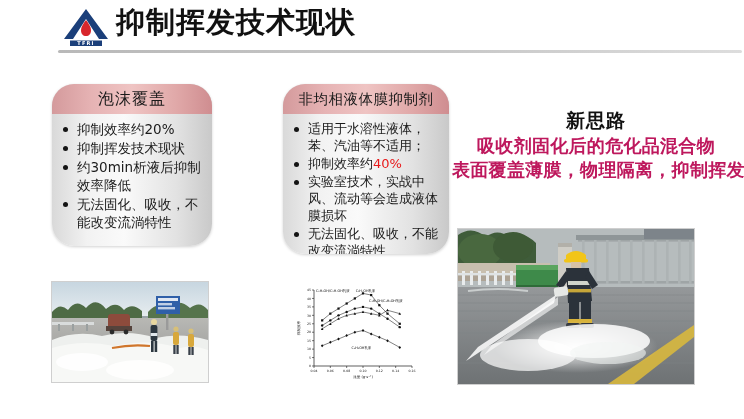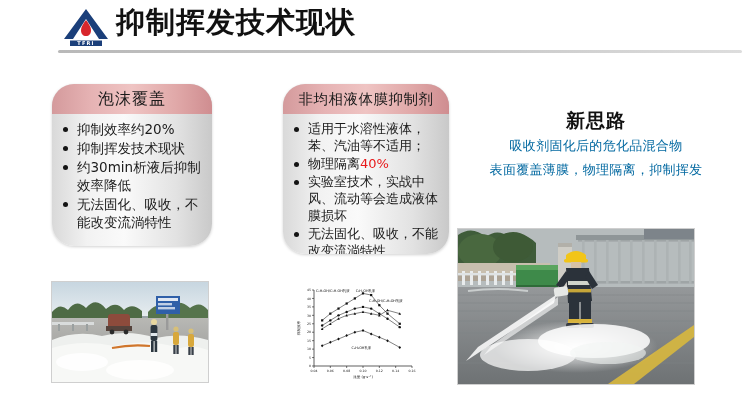--- a/index.html
+++ b/index.html
@@ -67,21 +67,21 @@
   }
   ul.bul.tight li{line-height:17px;font-size:13px;}
   .hot{color:#e8191a;font-weight:normal;}
 
   
   .right-text{position:absolute;left:452px;top:108px;width:288px;text-align:center;}
   .rt-title{
     font-size:19px;font-weight:bold;color:#111;letter-spacing:1px;
   }
   .rt-line{
-    font-size:13px;font-weight:normal;color:#0369a1;
+    font-size:18px;font-weight:bold;color:#be185d;
     line-height:24px;letter-spacing:.3px;white-space:nowrap;
   }
 
   
   .photo{position:absolute;overflow:hidden;background:#9aa3a8;border:1px solid #cfcfcf;}
 
   
   .chartbox{position:absolute;background:#ffffff;}
 </style>
 </head>
@@ -112,21 +112,21 @@
         <li>无法固化、吸收，不能改变流淌特性</li>
       </ul>
     </div>
   </div>
 
   <div class="card" style="left:283px;top:84px;width:166px;height:170px;">
     <div class="card-head small">非均相液体膜抑制剂</div>
     <div class="card-body">
       <ul class="bul tight">
         <li>适用于水溶性液体，苯、汽油等不适用；</li>
-        <li><span>物理隔离</span><span class="hot">40%</span></li>
+        <li><span>抑制效率约</span><span class="hot">40%</span></li>
         <li>实验室技术，实战中风、流动等会造成液体膜损坏</li>
         <li>无法固化、吸收，不能改变流淌特性</li>
       </ul>
     </div>
   </div>
 
   <div class="right-text">
     <div class="rt-title">新思路</div>
     <div class="rt-line">吸收剂固化后的危化品混合物</div>
     <div class="rt-line">表面覆盖薄膜，物理隔离，抑制挥发</div>

